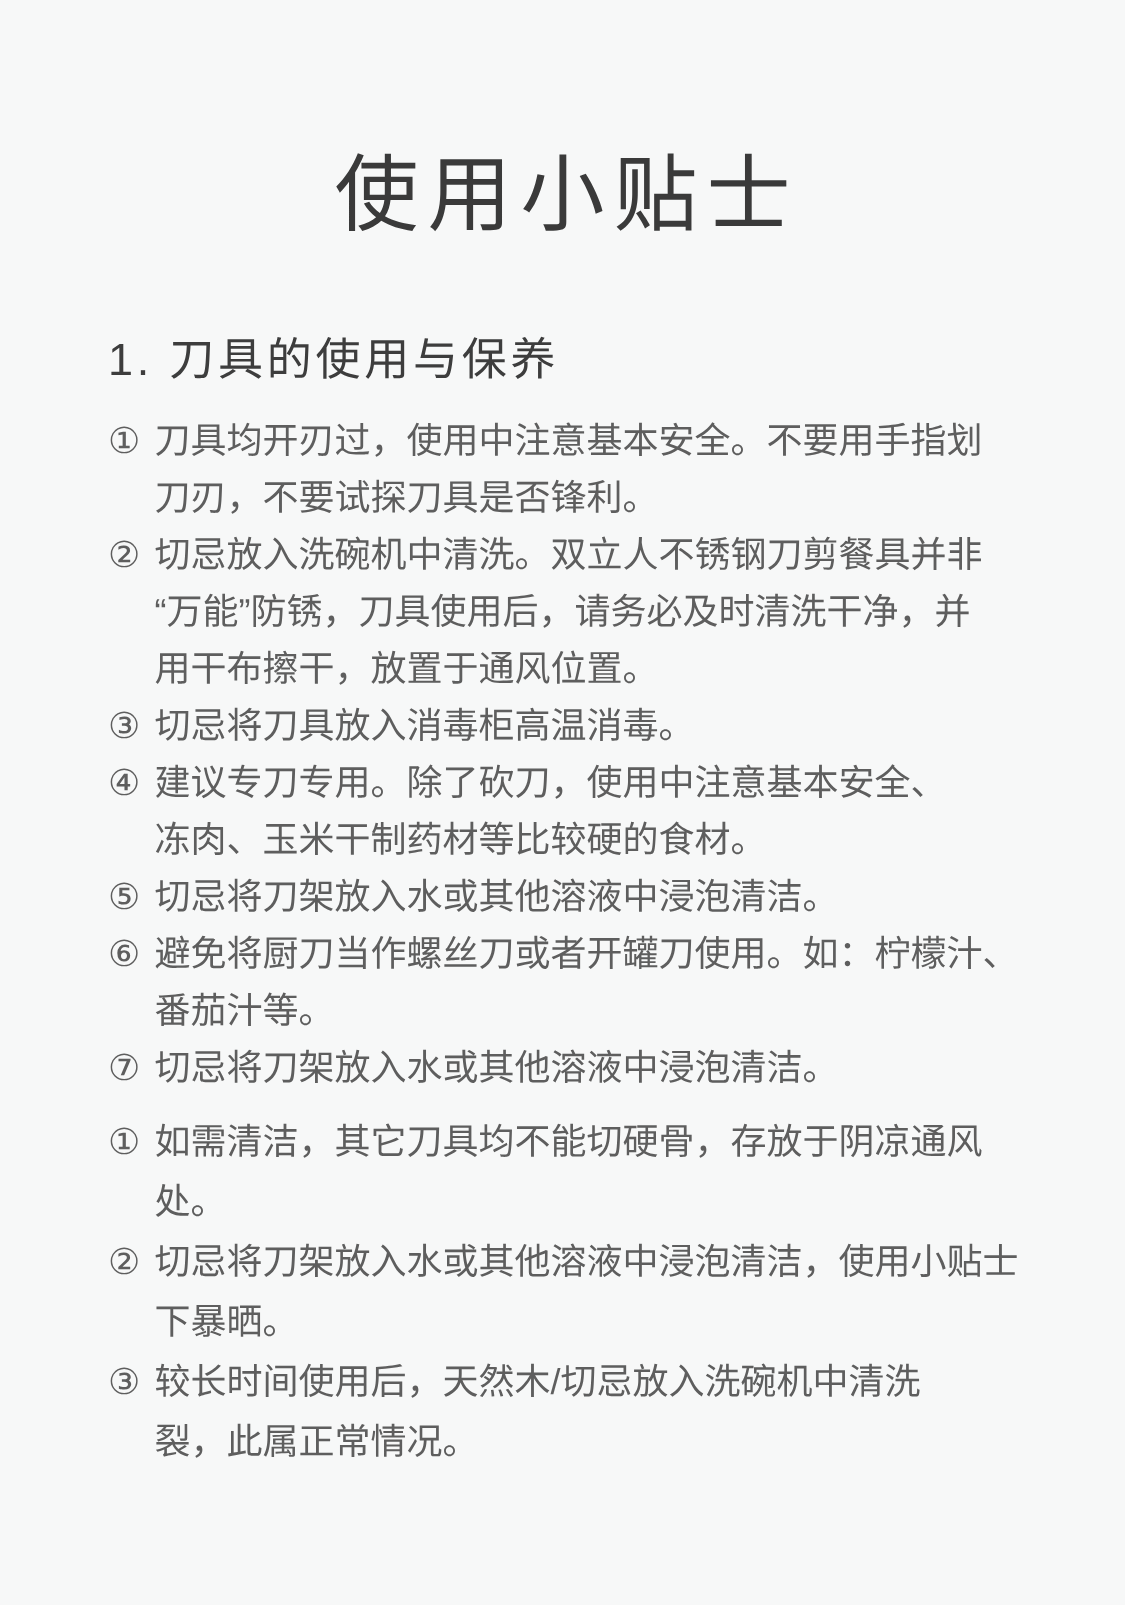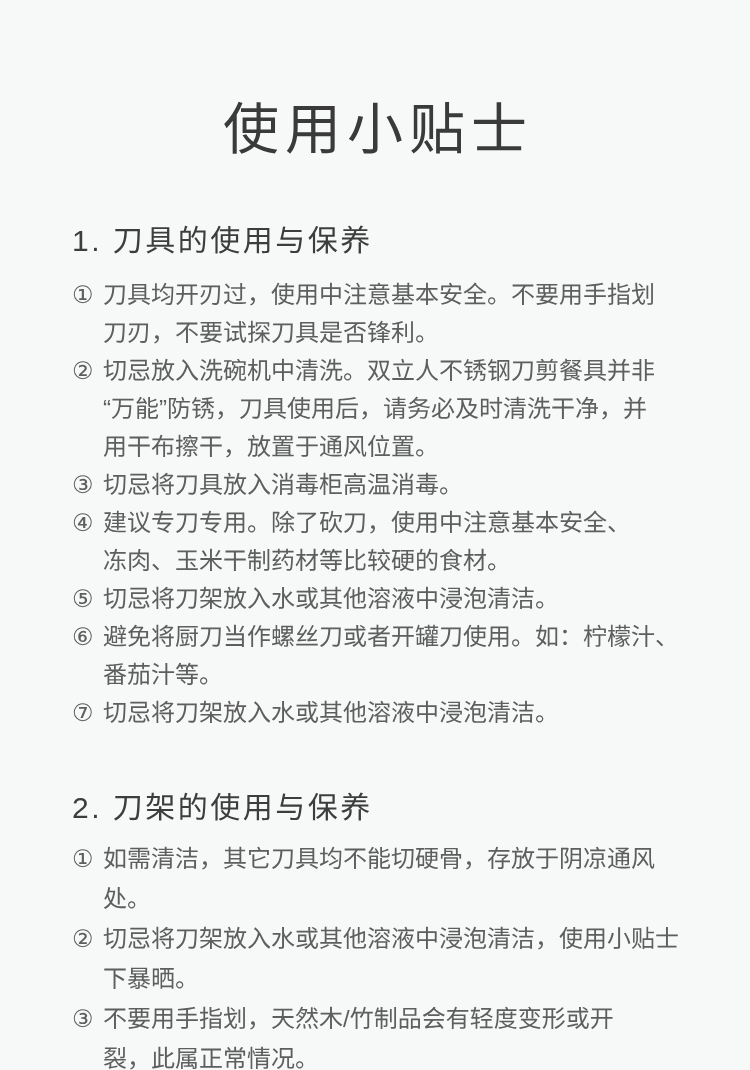--- a/index.html
+++ b/index.html
@@ -98,32 +98,31 @@
 番茄汁等。</span>
       </div>
       <div class="item">
         <span class="marker">⑦</span>
         <span class="text">切忌将刀架放入水或其他溶液中浸泡清洁。</span>
       </div>
     </div>
   </section>
 
   <section class="section-2">
-    <h2 class="section-heading">2. 刀架的使用与保养</h2>
     <div class="items">
       <div class="item">
         <span class="marker">①</span>
         <span class="text">如需清洁，其它刀具均不能切硬骨，存放于阴凉通风处。</span>
       </div>
       <div class="item">
         <span class="marker">②</span>
         <span class="text">切忌将刀架放入水或其他溶液中浸泡清洁，使用小贴士
 下暴晒。</span>
       </div>
       <div class="item">
         <span class="marker">③</span>
-        <span class="text">不要用手指划，天然木/竹制品会有轻度变形或开
+        <span class="text">较长时间使用后，天然木/切忌放入洗碗机中清洗
 裂，此属正常情况。</span>
       </div>
     </div>
   </section>
 
 </div>
 
 </body></html>

